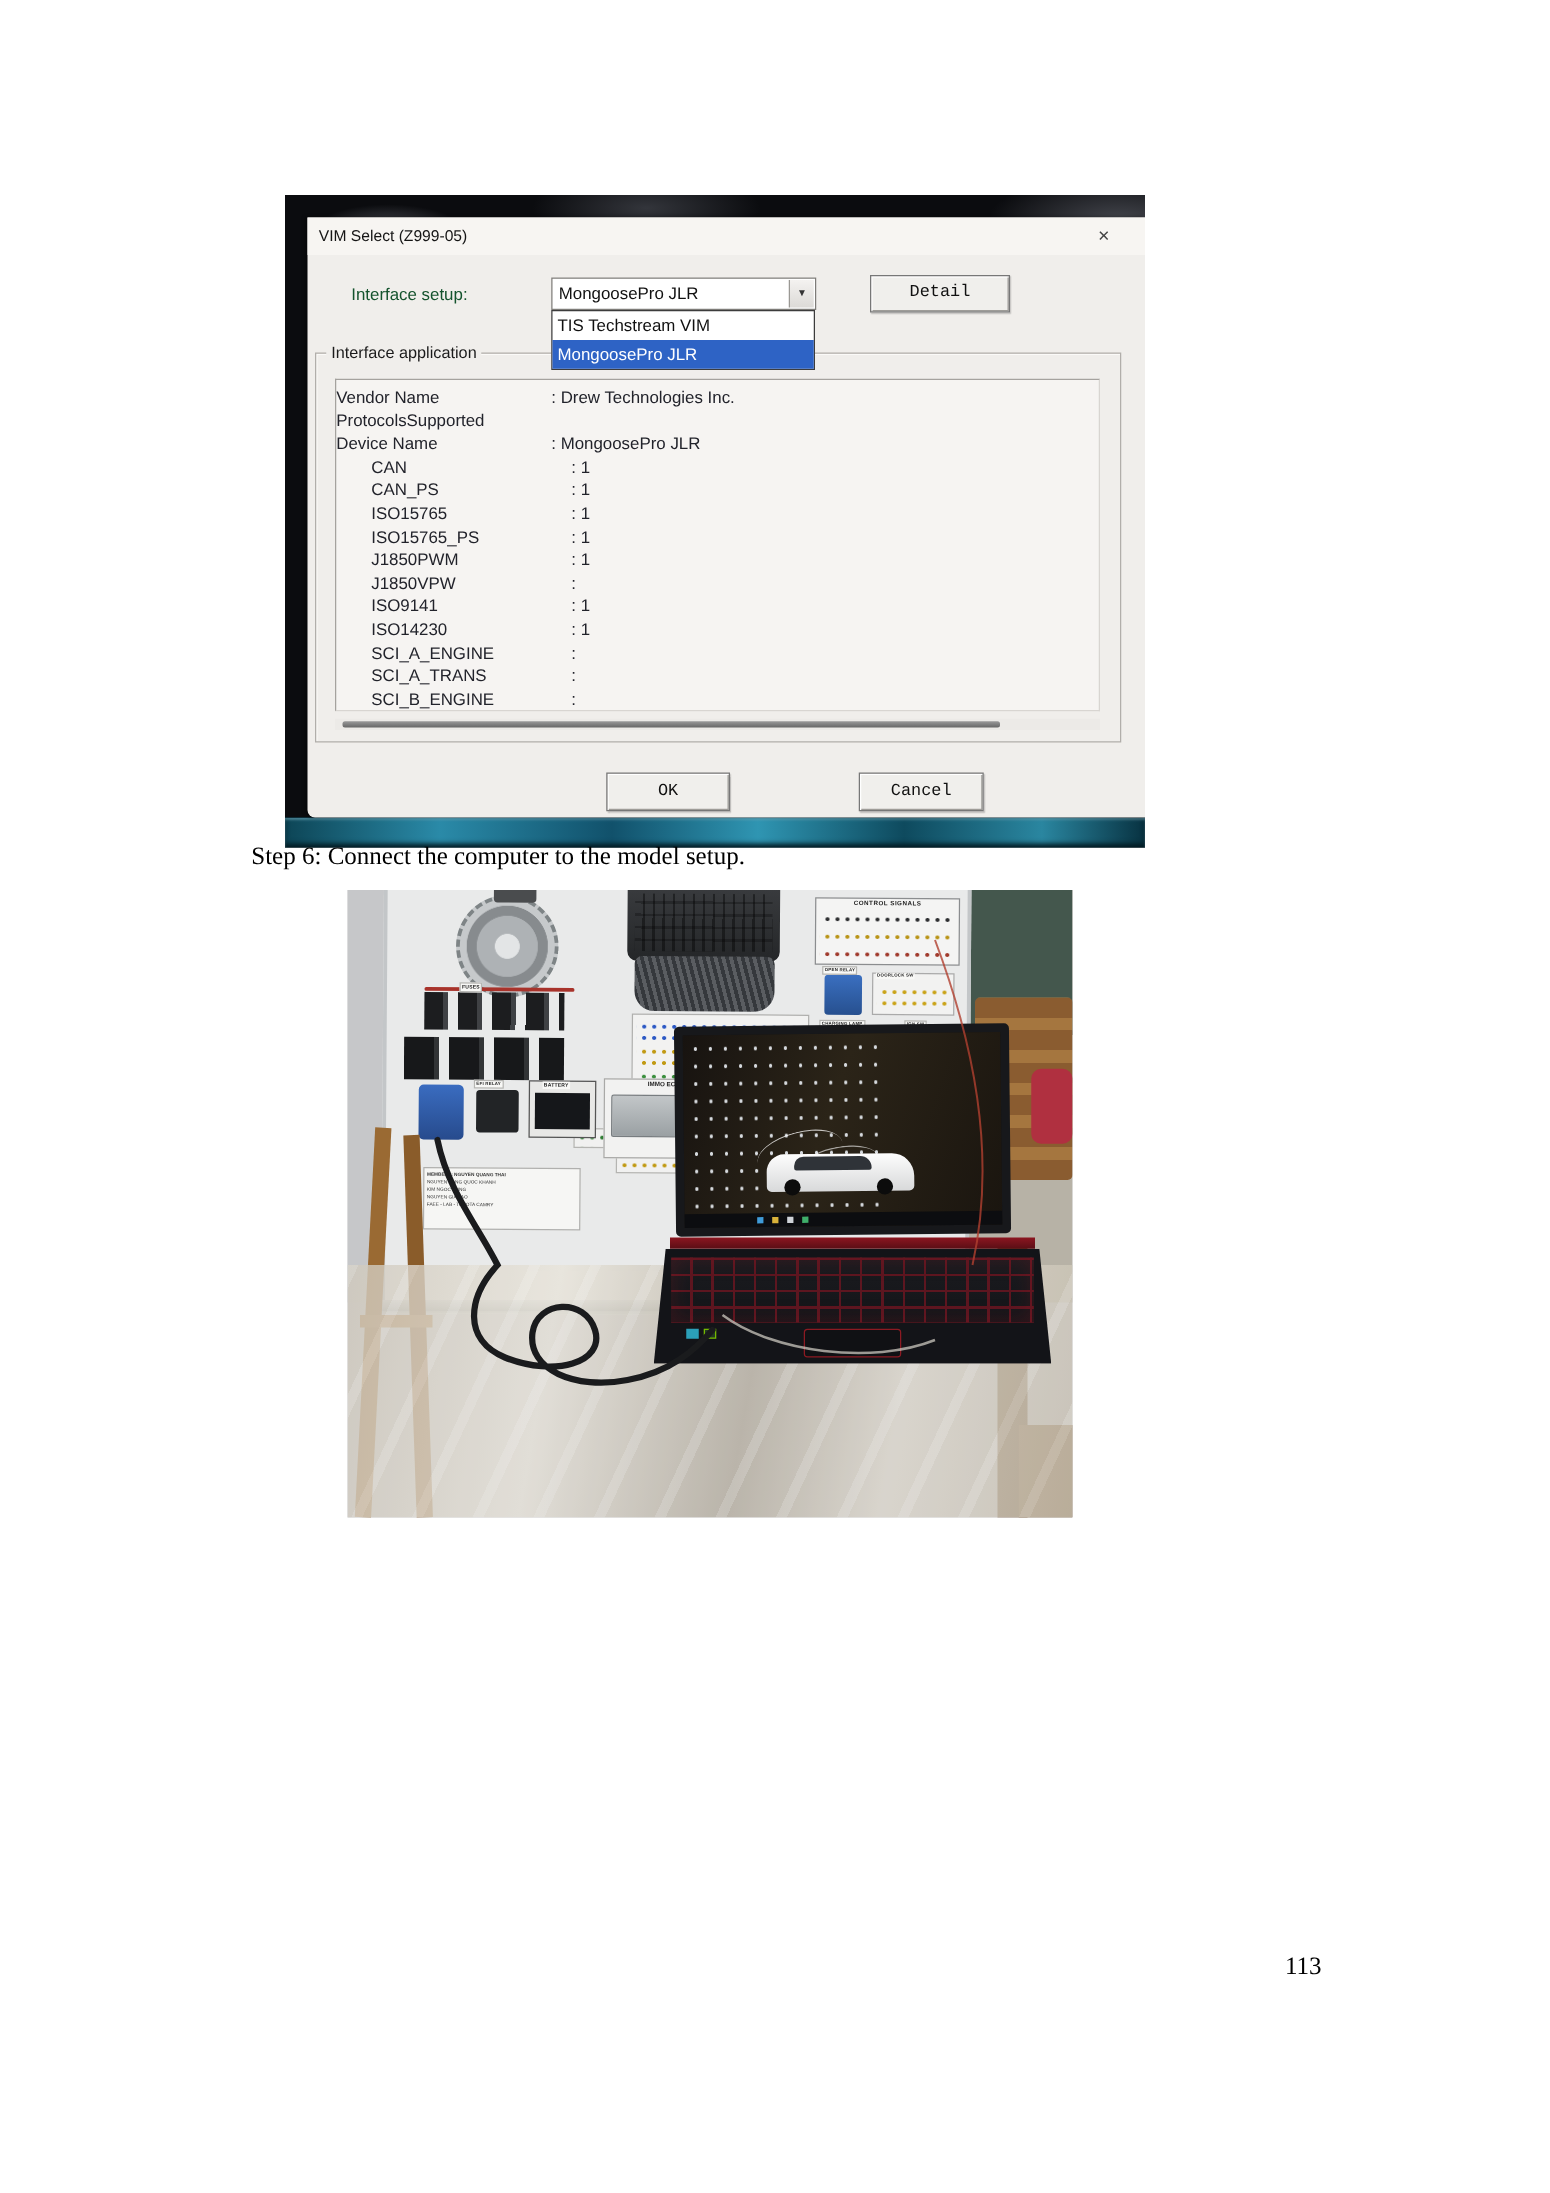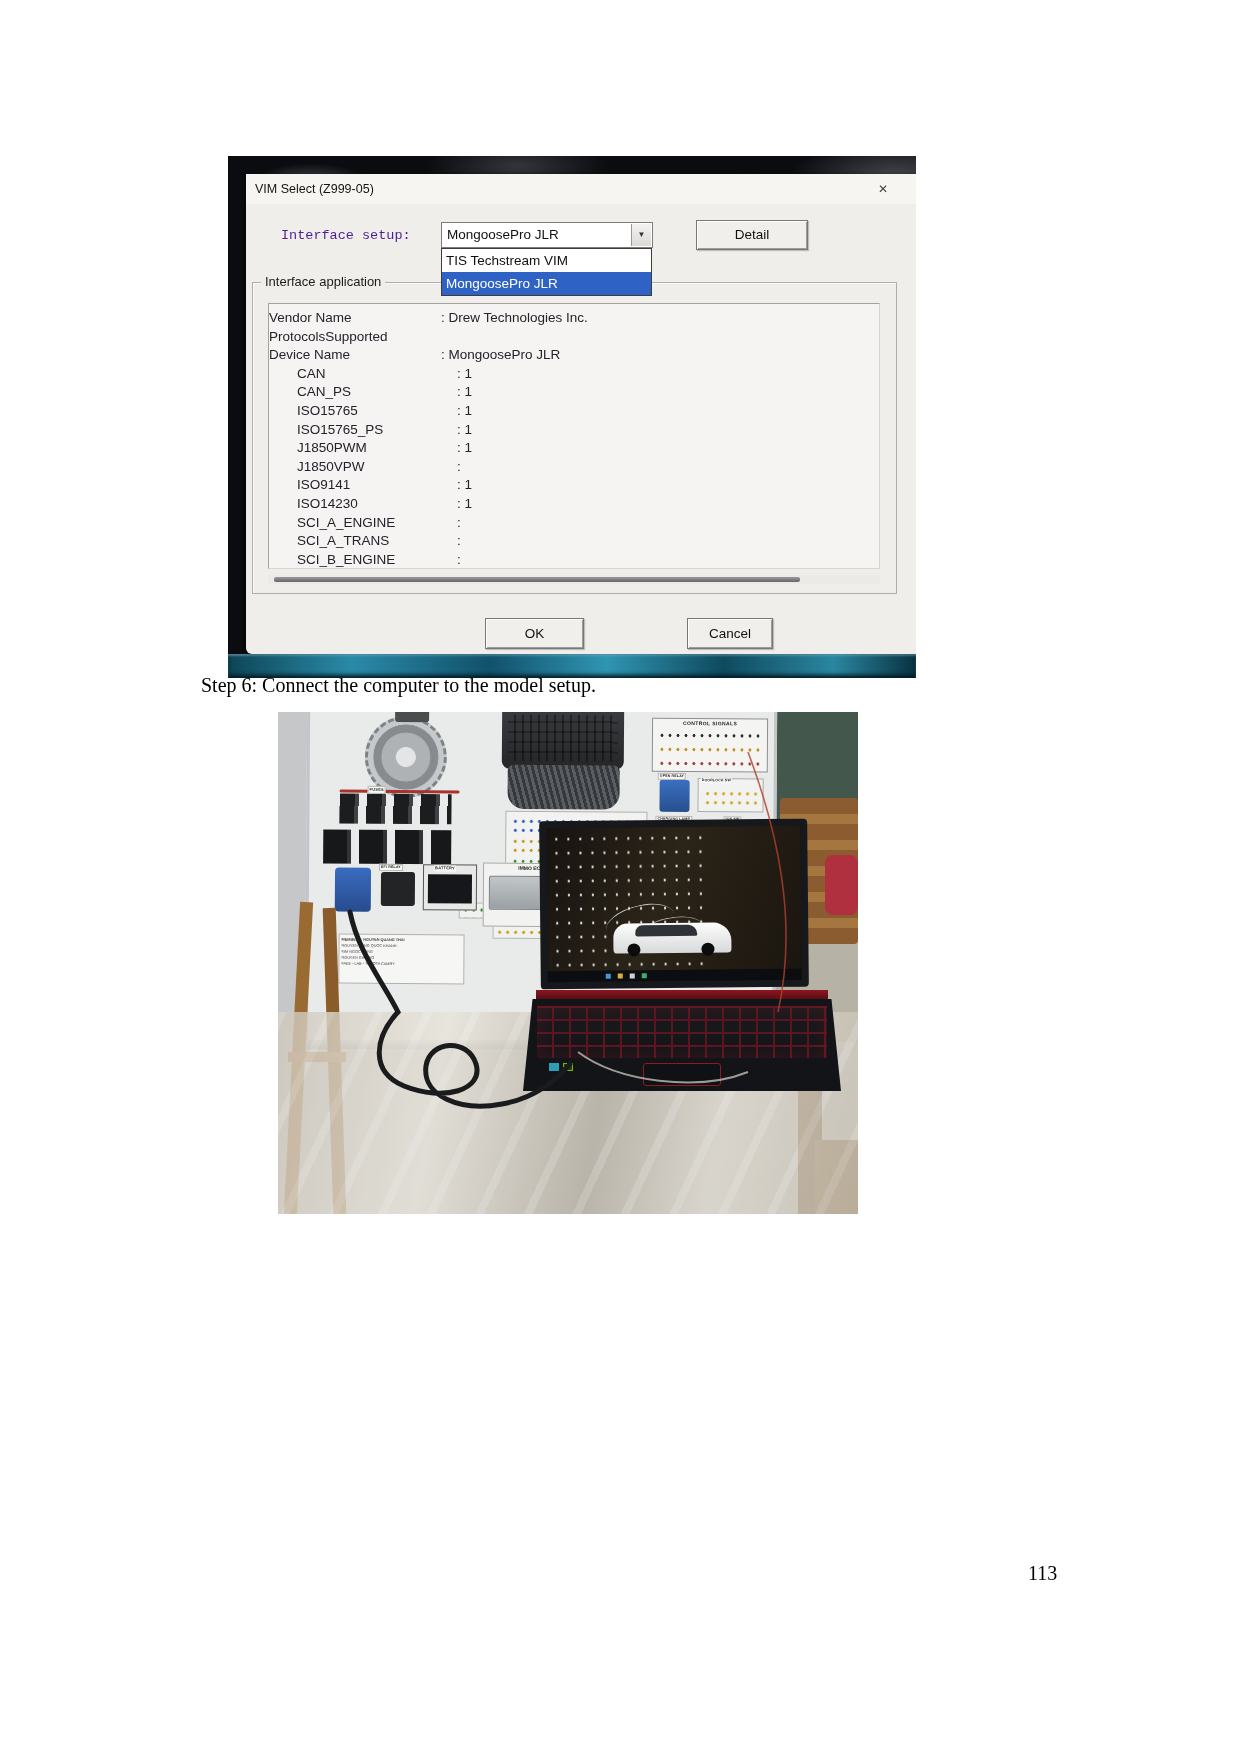--- a/index.html
+++ b/index.html
@@ -18,36 +18,36 @@
     background:linear-gradient(90deg,#0d4556 0%,#2a8aa8 18%,#11516b 38%,#2f95b2 55%,#0e4a5e 72%,#2a86a0 88%,#083241 100%);
     box-shadow:inset 0 2px 2px #9fd8e666, inset 0 -3px 4px #021a22;}
 
   
   .dialog{position:absolute;left:18px;top:18px;right:0;bottom:24px;background:#f0eeeb;
     border-radius:0 0 0 6px;box-shadow:-2px 0 3px #00000066;}
   .titlebar{position:absolute;left:0;top:0;right:0;height:30px;background:#f7f5f2;}
   .titlebar .ttl{position:absolute;left:9px;top:0;line-height:30px;font-size:12.5px;color:#151515;}
   .close{position:absolute;right:16px;top:0;width:34px;height:30px;line-height:30px;
     text-align:center;font-size:12px;color:#444;cursor:default;}
-  .lbl{position:absolute;font-size:13.5px;color:#4c1d95;font-family:Liberation Mono, monospace;}
+  .lbl{position:absolute;font-size:13.5px;color:#14532d;}
 
   .combo{position:absolute;left:195px;top:48px;width:212px;height:26px;background:#ffffff;
     border:1px solid #7e7c78;box-sizing:border-box;}
   .combo .val{position:absolute;left:5px;top:0;line-height:24px;font-size:13.5px;color:#111;}
   .combo .arrow{position:absolute;right:1px;top:1px;bottom:1px;width:19px;text-align:center;
     background:linear-gradient(#f4f2f0,#dcdad7);border-left:1px solid #9a9894;
     font-size:8px;color:#333;line-height:22px;}
 
   .wbtn{position:absolute;background:#f0efec;border:1px solid #777;color:#111;
-    font-family:Liberation Sans, sans-serif;font-size:13.5px;text-align:center;
+    font-family:Liberation Mono, monospace;font-size:13.5px;text-align:center;
     box-shadow:inset 1px 1px 0 #ffffff, inset -1px -1px 0 #9e9c98, 1px 1px 1px #00000033;
     box-sizing:border-box;padding:0;}
   .btn-detail{left:450px;top:46px;width:112px;height:30px;line-height:28px;}
   .btn-ok{left:239px;top:444px;width:99px;height:31px;line-height:29px;}
-  .btn-cancel{left:441px;top:444px;width:86px;height:31px;line-height:29px;}
+  .btn-cancel{left:441px;top:444px;width:100px;height:31px;line-height:29px;}
 
   .droplist{position:absolute;left:195px;top:74px;width:209px;background:#fff;
     border:1px solid #3c3c3c;z-index:6;}
   .opt{height:23px;line-height:23px;padding-left:4px;font-size:13.5px;color:#101010;}
   .opt.sel{background:#2e63c5;color:#fff;}
 
   .group{position:absolute;left:6px;top:108px;width:645px;height:312px;box-sizing:border-box;
     border:1px solid #b1aeaa;box-shadow:inset 1px 1px 0 #fbfaf8;}
   .group .glabel{position:absolute;left:8px;top:-9px;background:#f0eeeb;padding:0 4px;
     font-size:13px;color:#1b1b1b;}

